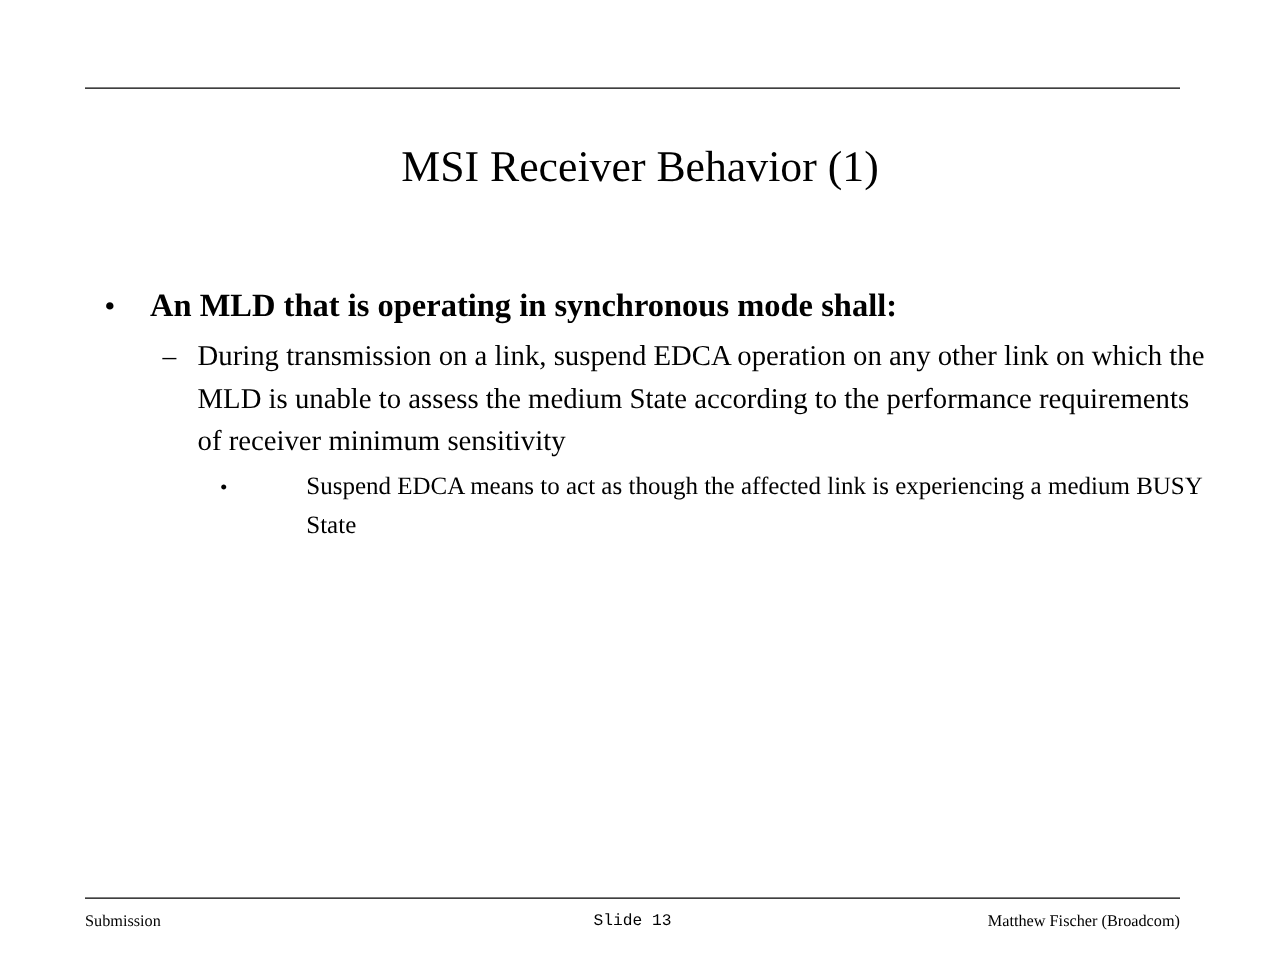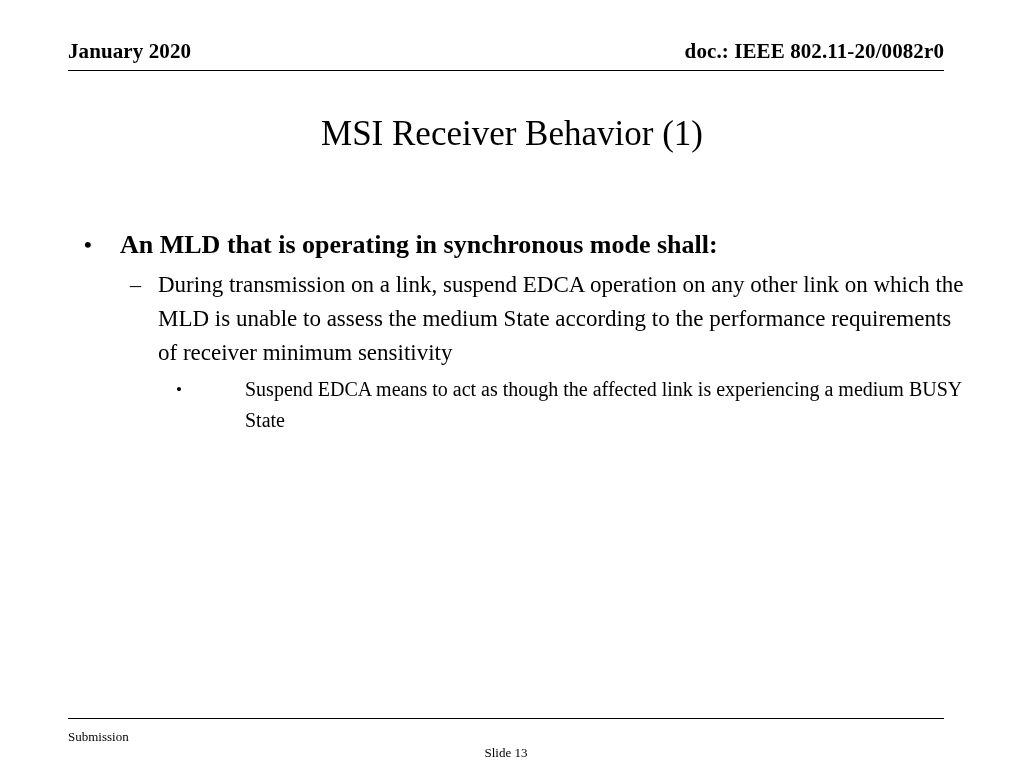--- a/index.html
+++ b/index.html
@@ -126,32 +126,28 @@
     position: absolute;
     left: 68px;
     top: 724px;
     width: 876px;
     height: 26px;
     font-size: 13px;
     line-height: 26px;
     white-space: nowrap;
   }
   .footer-left   { position: absolute; left: 0;  top: 0; }
-  .footer-center { position: absolute; left: 0;  top: 16px; width: 876px; text-align: center; }
+  .footer-center { position: absolute; left: 0;  top: 0; width: 876px; text-align: center; font-family: Liberation Mono, monospace; }
   .footer-right  { position: absolute; right: 0; top: 0; }
 </style>
 </head>
 <body>
 
 <div class="slide">
 
-  <div class="header">
-    <span class="header-date">January 2020</span>
-    <span class="header-doc">doc.: IEEE 802.11-20/0082r0</span>
-  </div>
   <div class="header-rule"></div>
 
   <div class="title">MSI Receiver Behavior (1)</div>
 
   <div class="body">
 
     <div class="bullet lvl1">
       <span class="marker">•</span>
       <span class="btext">An MLD that is operating in synchronous mode shall:</span>
     </div>
@@ -165,15 +161,16 @@
       <span class="marker">•</span>
       <span class="btext">Suspend EDCA means to act as though the affected link is experiencing a medium BUSY State</span>
     </div>
 
   </div>
 
   <div class="footer-rule"></div>
   <div class="footer">
     <span class="footer-left">Submission</span>
     <span class="footer-center">Slide 13</span>
+    <span class="footer-right">Matthew Fischer (Broadcom)</span>
   </div>
 
 </div>
 
 </body></html>

